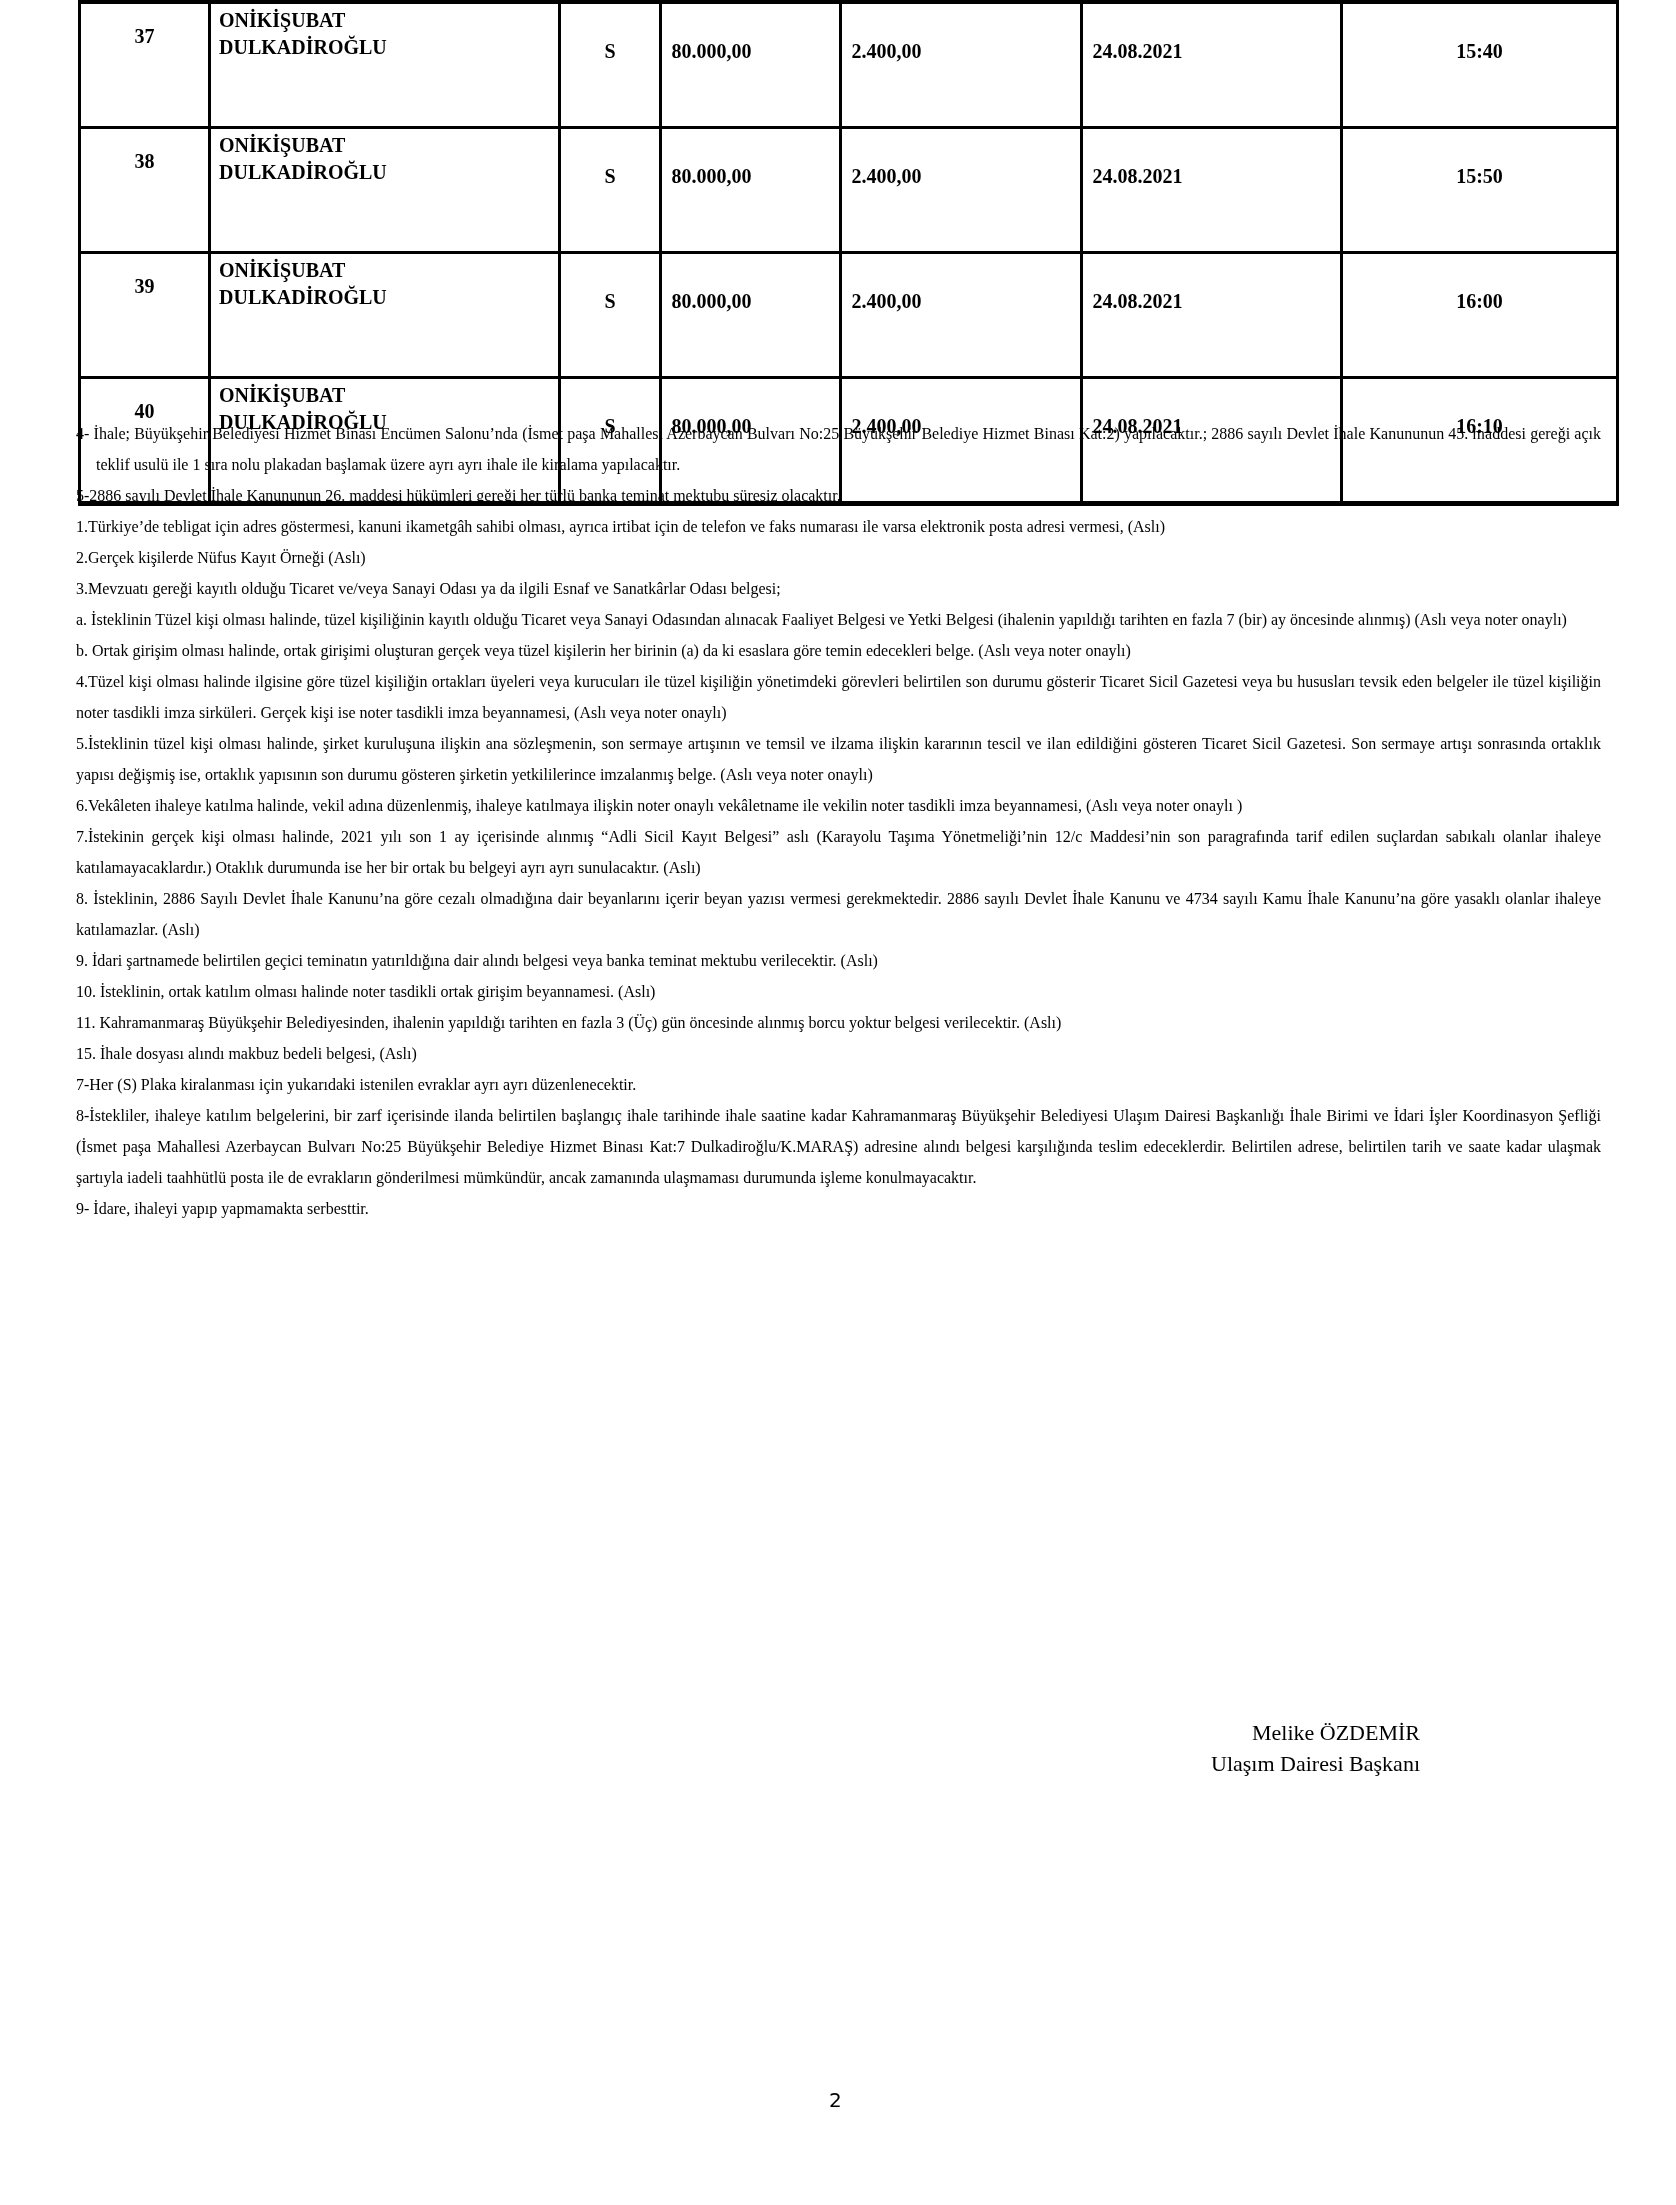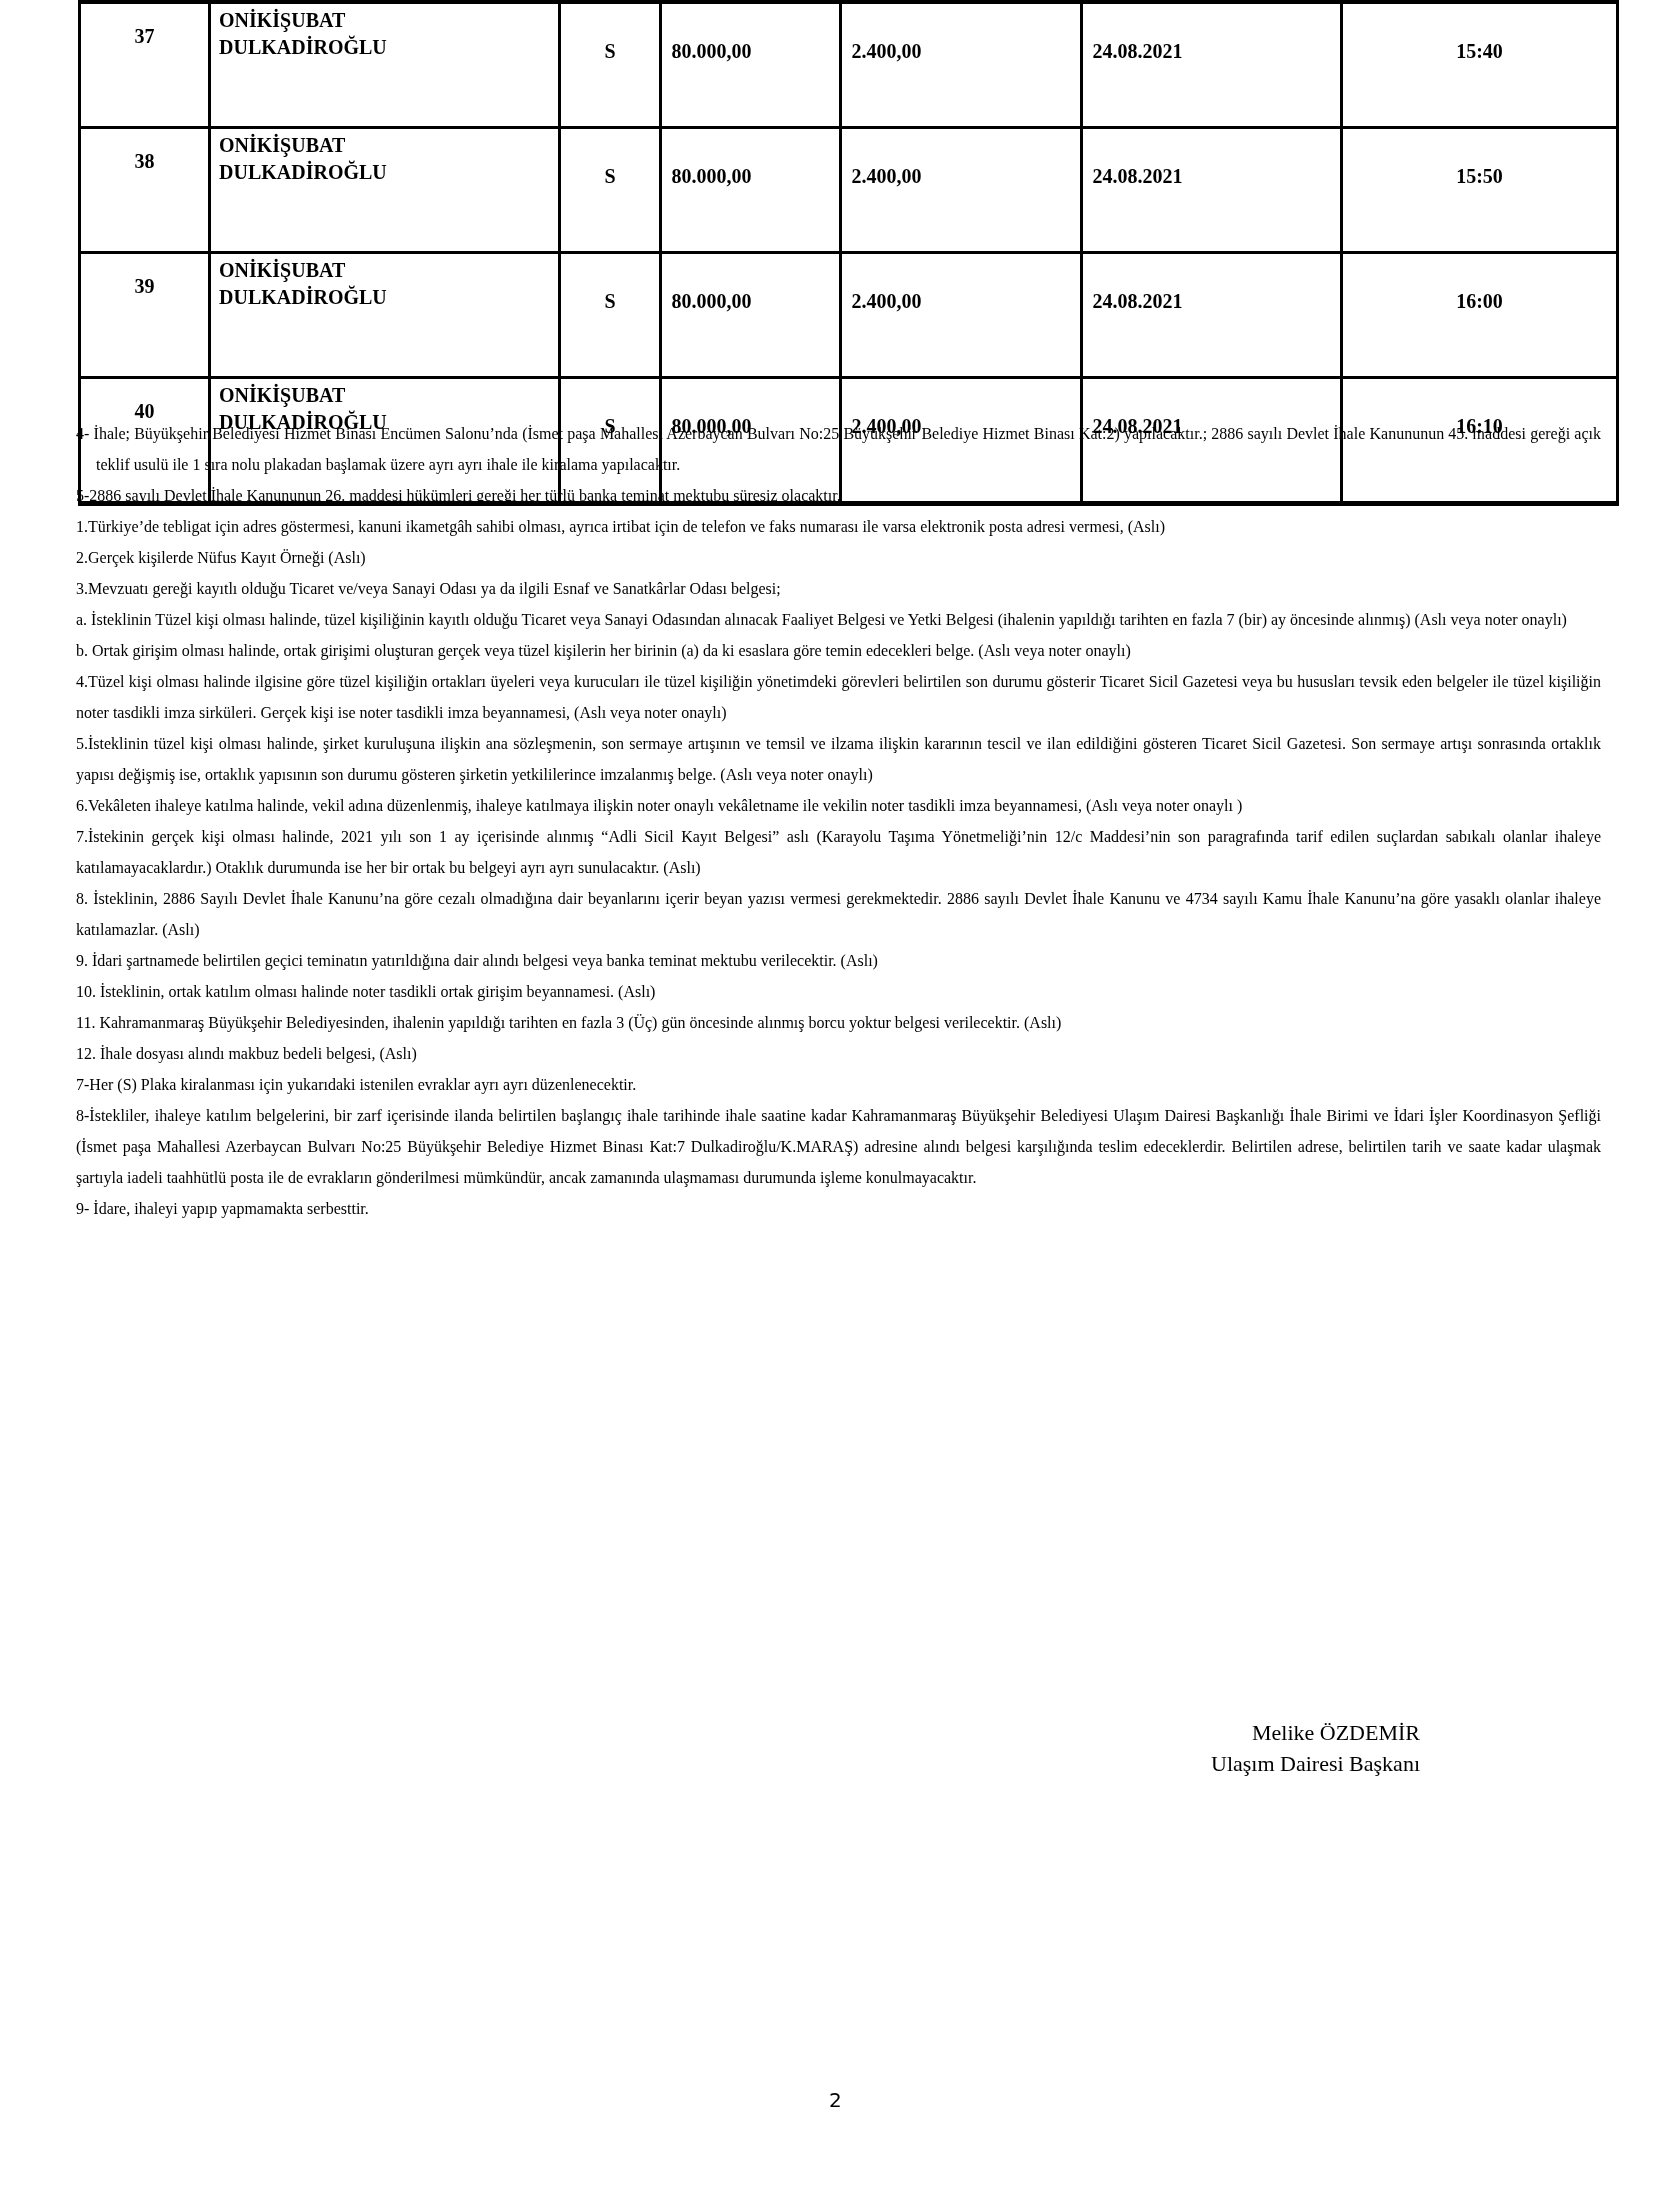--- a/index.html
+++ b/index.html
@@ -97,21 +97,21 @@
   <p class="p">a. İsteklinin Tüzel kişi olması halinde, tüzel kişiliğinin kayıtlı olduğu Ticaret veya Sanayi Odasından alınacak Faaliyet Belgesi ve Yetki Belgesi (ihalenin yapıldığı tarihten en fazla 7 (bir) ay öncesinde alınmış) (Aslı veya noter onaylı)</p>
   <p class="p">b. Ortak girişim olması halinde, ortak girişimi oluşturan gerçek veya tüzel kişilerin her birinin (a) da ki esaslara göre temin edecekleri belge. (Aslı veya noter onaylı)</p>
   <p class="p">4.Tüzel kişi olması halinde ilgisine göre tüzel kişiliğin ortakları üyeleri veya kurucuları ile tüzel kişiliğin yönetimdeki görevleri belirtilen son durumu gösterir Ticaret Sicil Gazetesi veya bu hususları tevsik eden belgeler ile tüzel kişiliğin noter tasdikli imza sirküleri. Gerçek kişi ise noter tasdikli imza beyannamesi, (Aslı veya noter onaylı)</p>
   <p class="p">5.İsteklinin tüzel kişi olması halinde, şirket kuruluşuna ilişkin ana sözleşmenin, son sermaye artışının ve temsil ve ilzama ilişkin kararının tescil ve ilan edildiğini gösteren Ticaret Sicil Gazetesi. Son sermaye artışı sonrasında ortaklık yapısı değişmiş ise, ortaklık yapısının son durumu gösteren şirketin yetkililerince imzalanmış belge. (Aslı veya noter onaylı)</p>
   <p class="p">6.Vekâleten ihaleye katılma halinde, vekil adına düzenlenmiş, ihaleye katılmaya ilişkin noter onaylı vekâletname ile vekilin noter tasdikli imza beyannamesi, (Aslı veya noter onaylı )</p>
   <p class="p">7.İstekinin gerçek kişi olması halinde, 2021 yılı son 1 ay içerisinde alınmış “Adli Sicil Kayıt Belgesi” aslı (Karayolu Taşıma Yönetmeliği’nin 12/c Maddesi’nin son paragrafında tarif edilen suçlardan sabıkalı olanlar ihaleye katılamayacaklardır.) Otaklık durumunda ise her bir ortak bu belgeyi ayrı ayrı sunulacaktır. (Aslı)</p>
   <p class="p">8. İsteklinin, 2886 Sayılı Devlet İhale Kanunu’na göre cezalı olmadığına dair beyanlarını içerir beyan yazısı vermesi gerekmektedir. 2886 sayılı Devlet İhale Kanunu ve 4734 sayılı Kamu İhale Kanunu’na göre yasaklı olanlar ihaleye katılamazlar. (Aslı)</p>
   <p class="p">9. İdari şartnamede belirtilen geçici teminatın yatırıldığına dair alındı belgesi veya banka teminat mektubu verilecektir. (Aslı)</p>
   <p class="p">10. İsteklinin, ortak katılım olması halinde noter tasdikli ortak girişim beyannamesi. (Aslı)</p>
   <p class="p">11. Kahramanmaraş Büyükşehir Belediyesinden, ihalenin yapıldığı tarihten en fazla 3 (Üç) gün öncesinde alınmış borcu yoktur belgesi verilecektir. (Aslı)</p>
-  <p class="p">12. İhale dosyası alındı makbuz bedeli belgesi, (Aslı)</p>
+  <p class="p">15. İhale dosyası alındı makbuz bedeli belgesi, (Aslı)</p>
   <p class="p">7-Her (S) Plaka kiralanması için yukarıdaki istenilen evraklar ayrı ayrı düzenlenecektir.</p>
   <p class="p">8-İstekliler, ihaleye katılım belgelerini, bir zarf içerisinde ilanda belirtilen başlangıç ihale tarihinde ihale saatine kadar  Kahramanmaraş Büyükşehir Belediyesi Ulaşım Dairesi Başkanlığı İhale Birimi ve İdari İşler Koordinasyon Şefliği (İsmet paşa Mahallesi Azerbaycan Bulvarı No:25 Büyükşehir Belediye Hizmet Binası Kat:7 Dulkadiroğlu/K.MARAŞ) adresine alındı belgesi karşılığında teslim edeceklerdir. Belirtilen adrese, belirtilen tarih ve saate kadar ulaşmak şartıyla iadeli taahhütlü posta ile de evrakların gönderilmesi mümkündür, ancak zamanında ulaşmaması durumunda işleme konulmayacaktır.</p>
   <p class="p">9- İdare, ihaleyi yapıp yapmamakta serbesttir.</p>
 </div>
 
 <div class="sign">
   <div>Melike ÖZDEMİR</div>
   <div>Ulaşım Dairesi Başkanı</div>
 </div>
 

